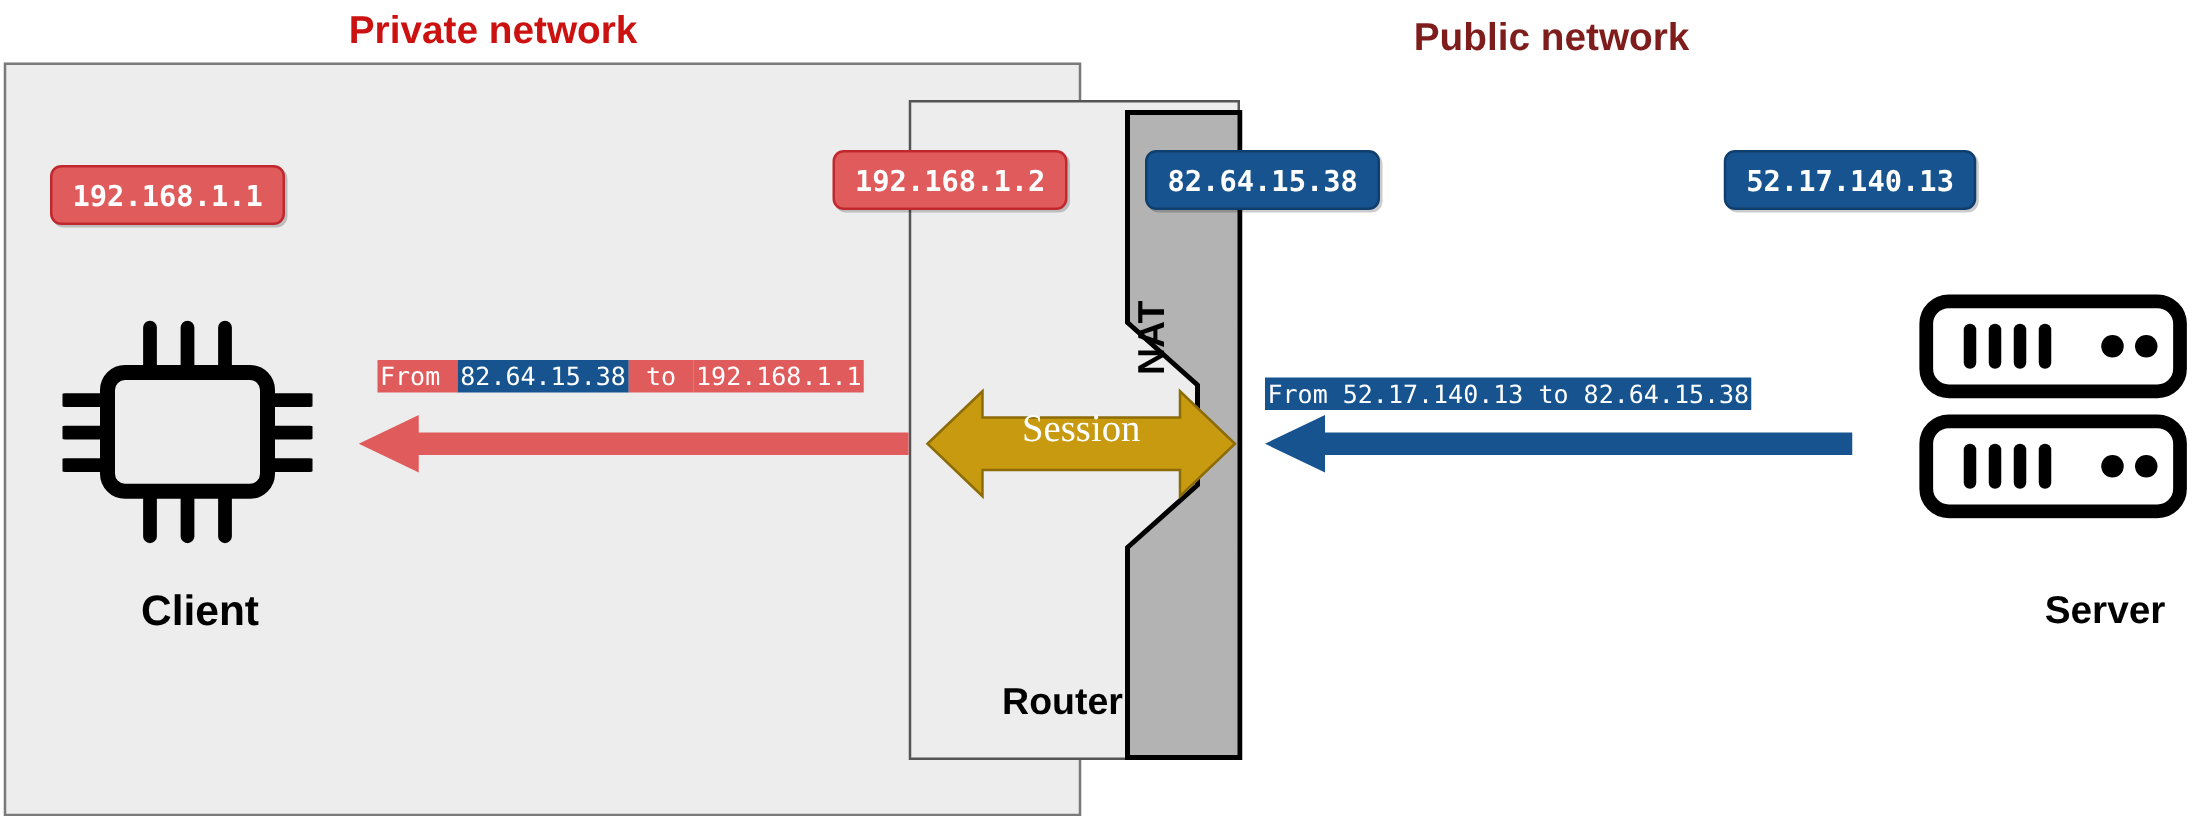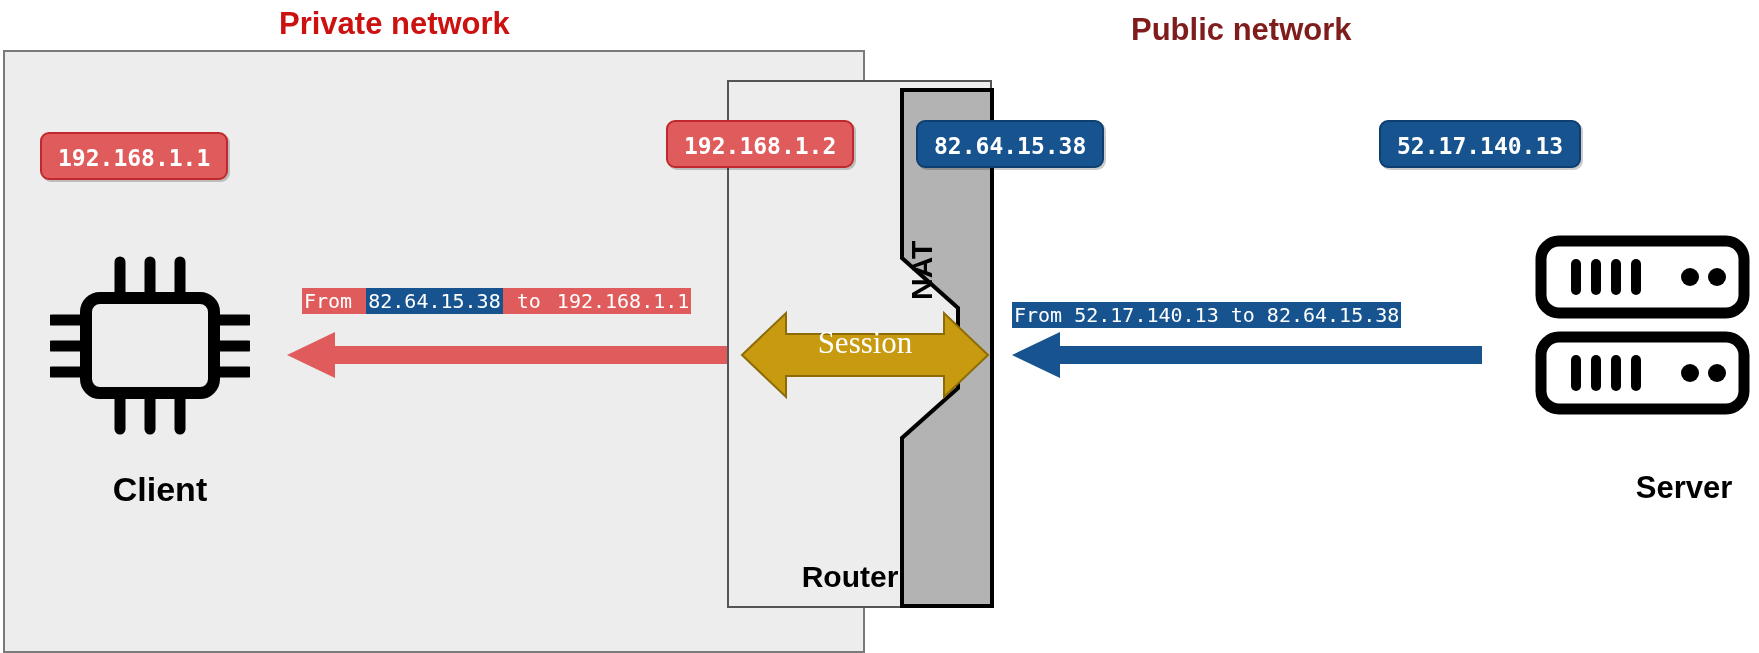--- a/index.html
+++ b/index.html
@@ -22,21 +22,21 @@
     background:#ededed;border:2px solid #7a7a7a;box-sizing:border-box;
   }
 
   
   #router-box{
     left:727px;top:80px;width:265px;height:528px;
     background:#ededed;border:2px solid #555555;box-sizing:border-box;
   }
   #router-label{
     left:760px;top:545px;width:180px;text-align:center;
-    font-size:30px;font-weight:bold;color:#000;margin-top:15px;
+    font-size:30px;font-weight:bold;color:#000;
   }
 
   
   #nat-strip{
     left:900px;top:88px;width:94px;height:520px;
   }
   #nat-strip svg{display:block;}
   #nat-label{
     left:905px;top:300px;width:560px;height:34px;
     font-size:30px;font-weight:bold;color:#000;

